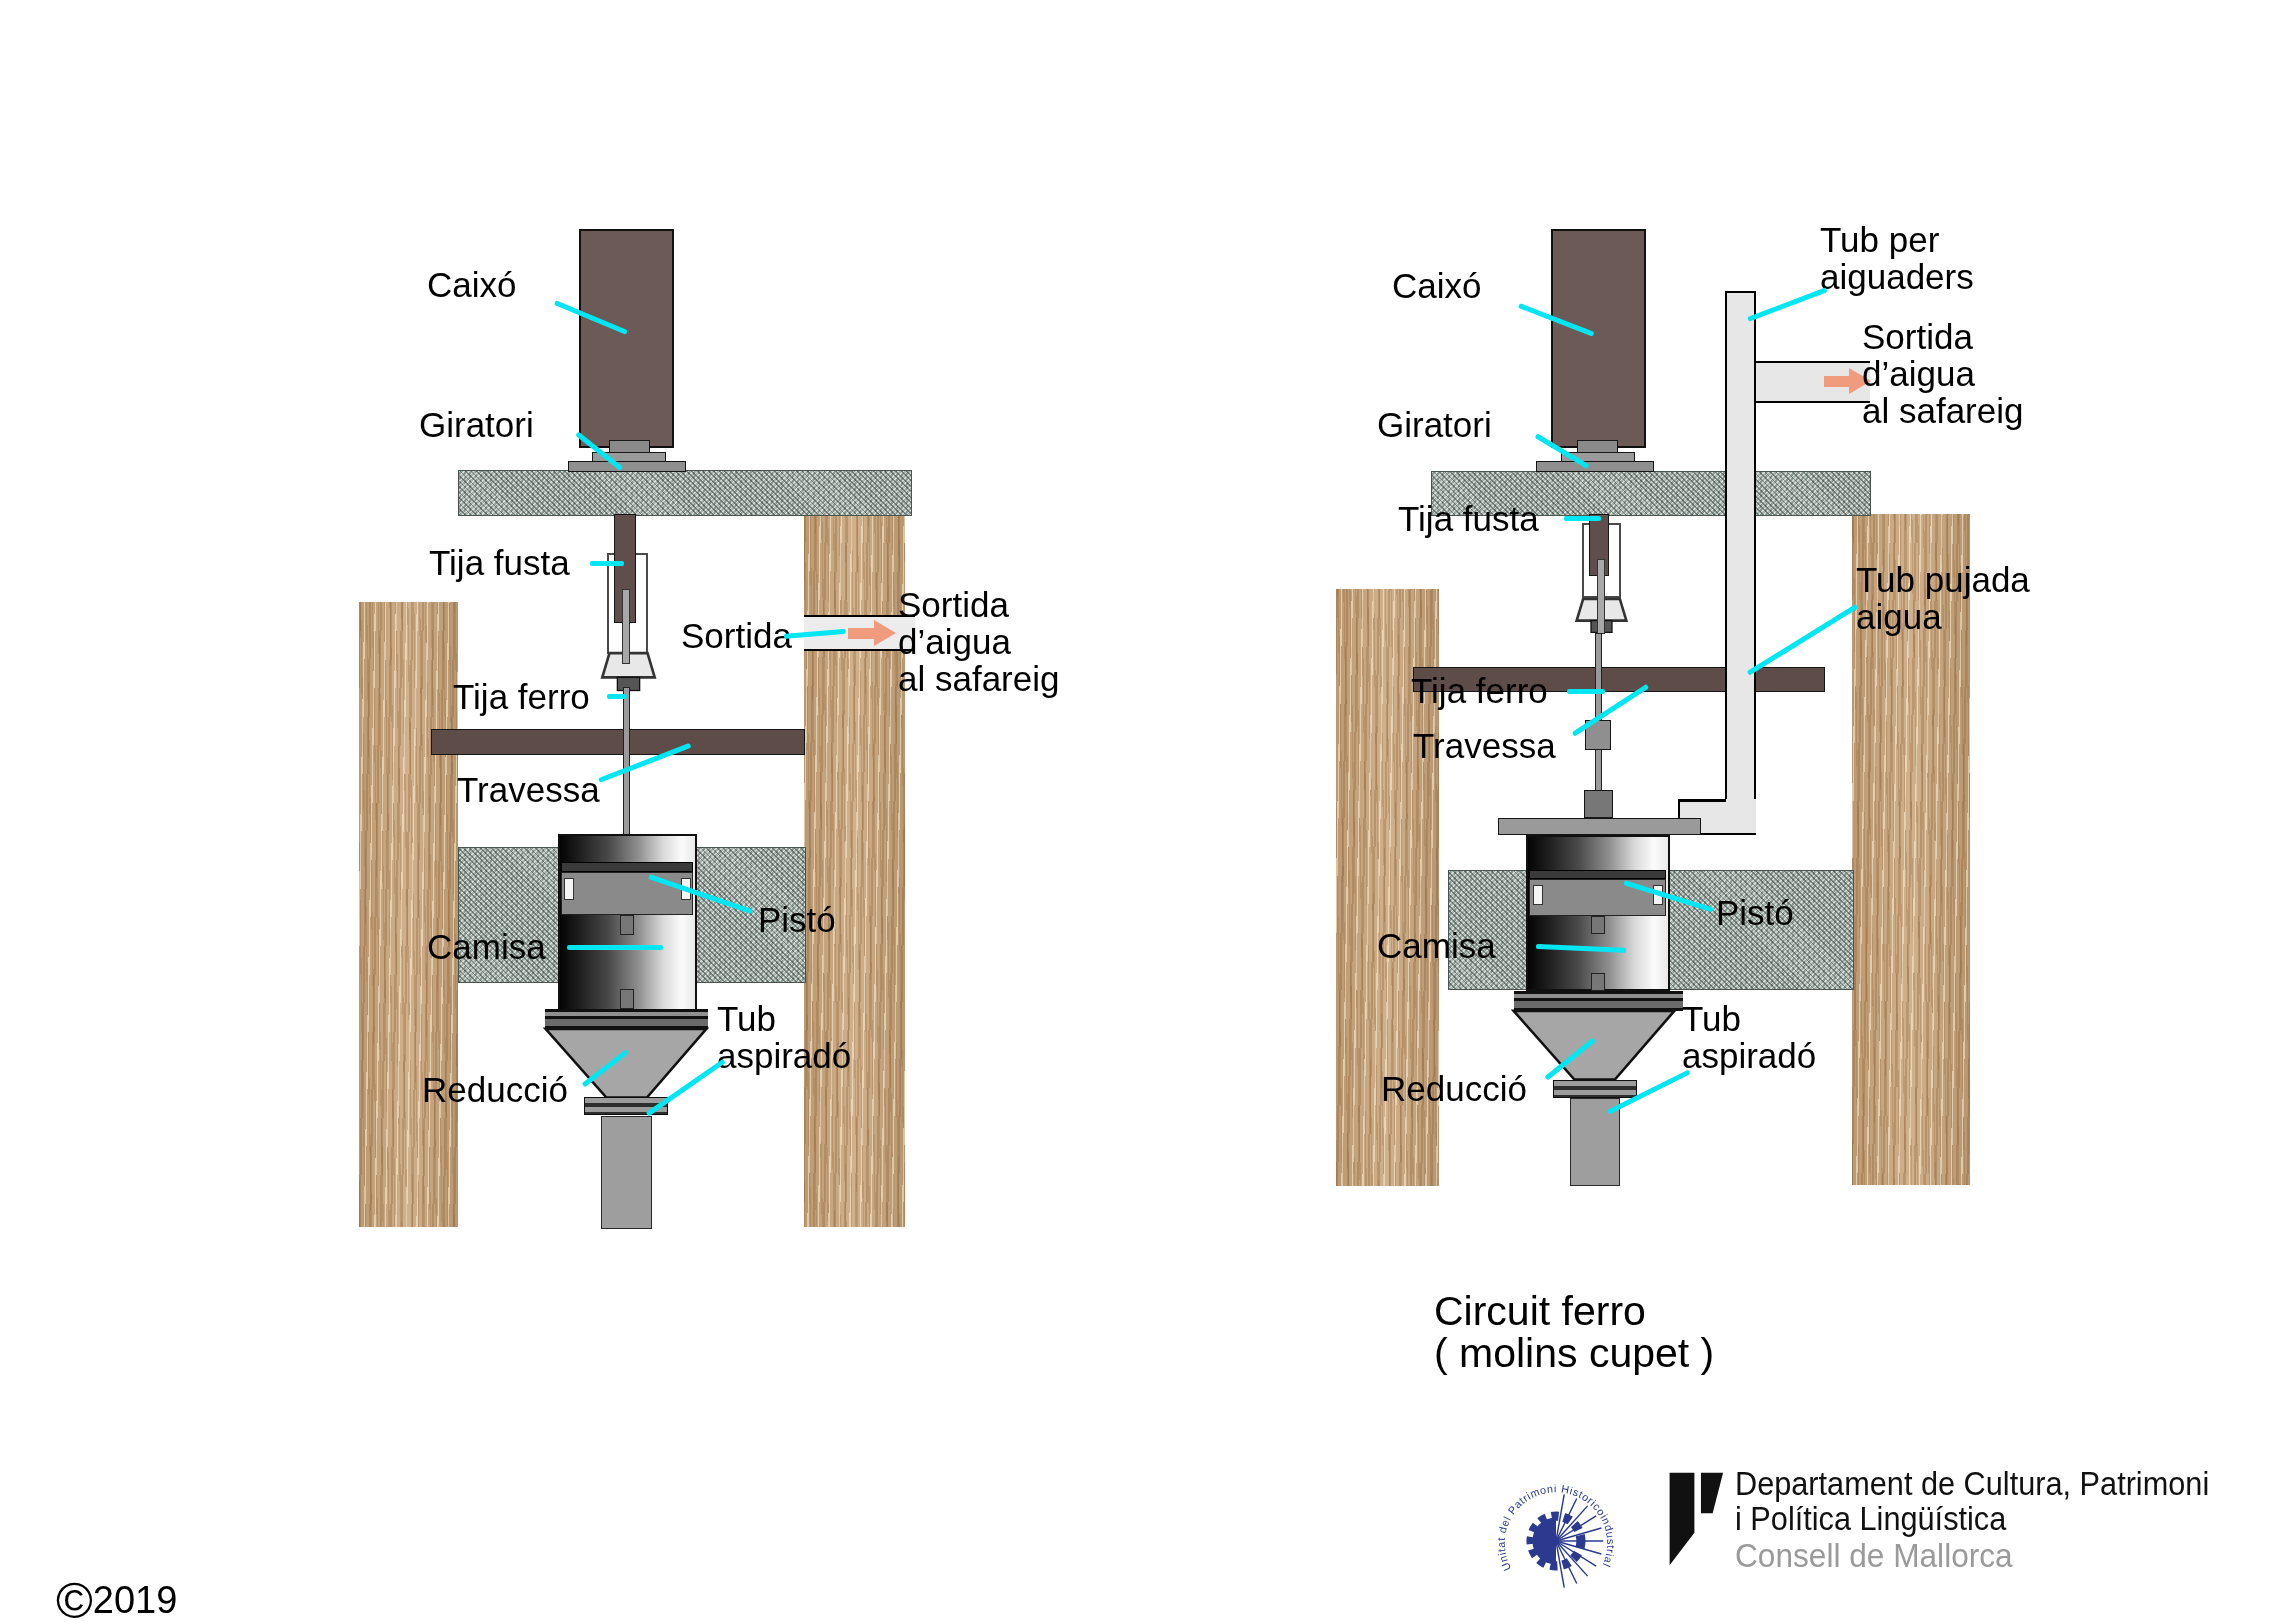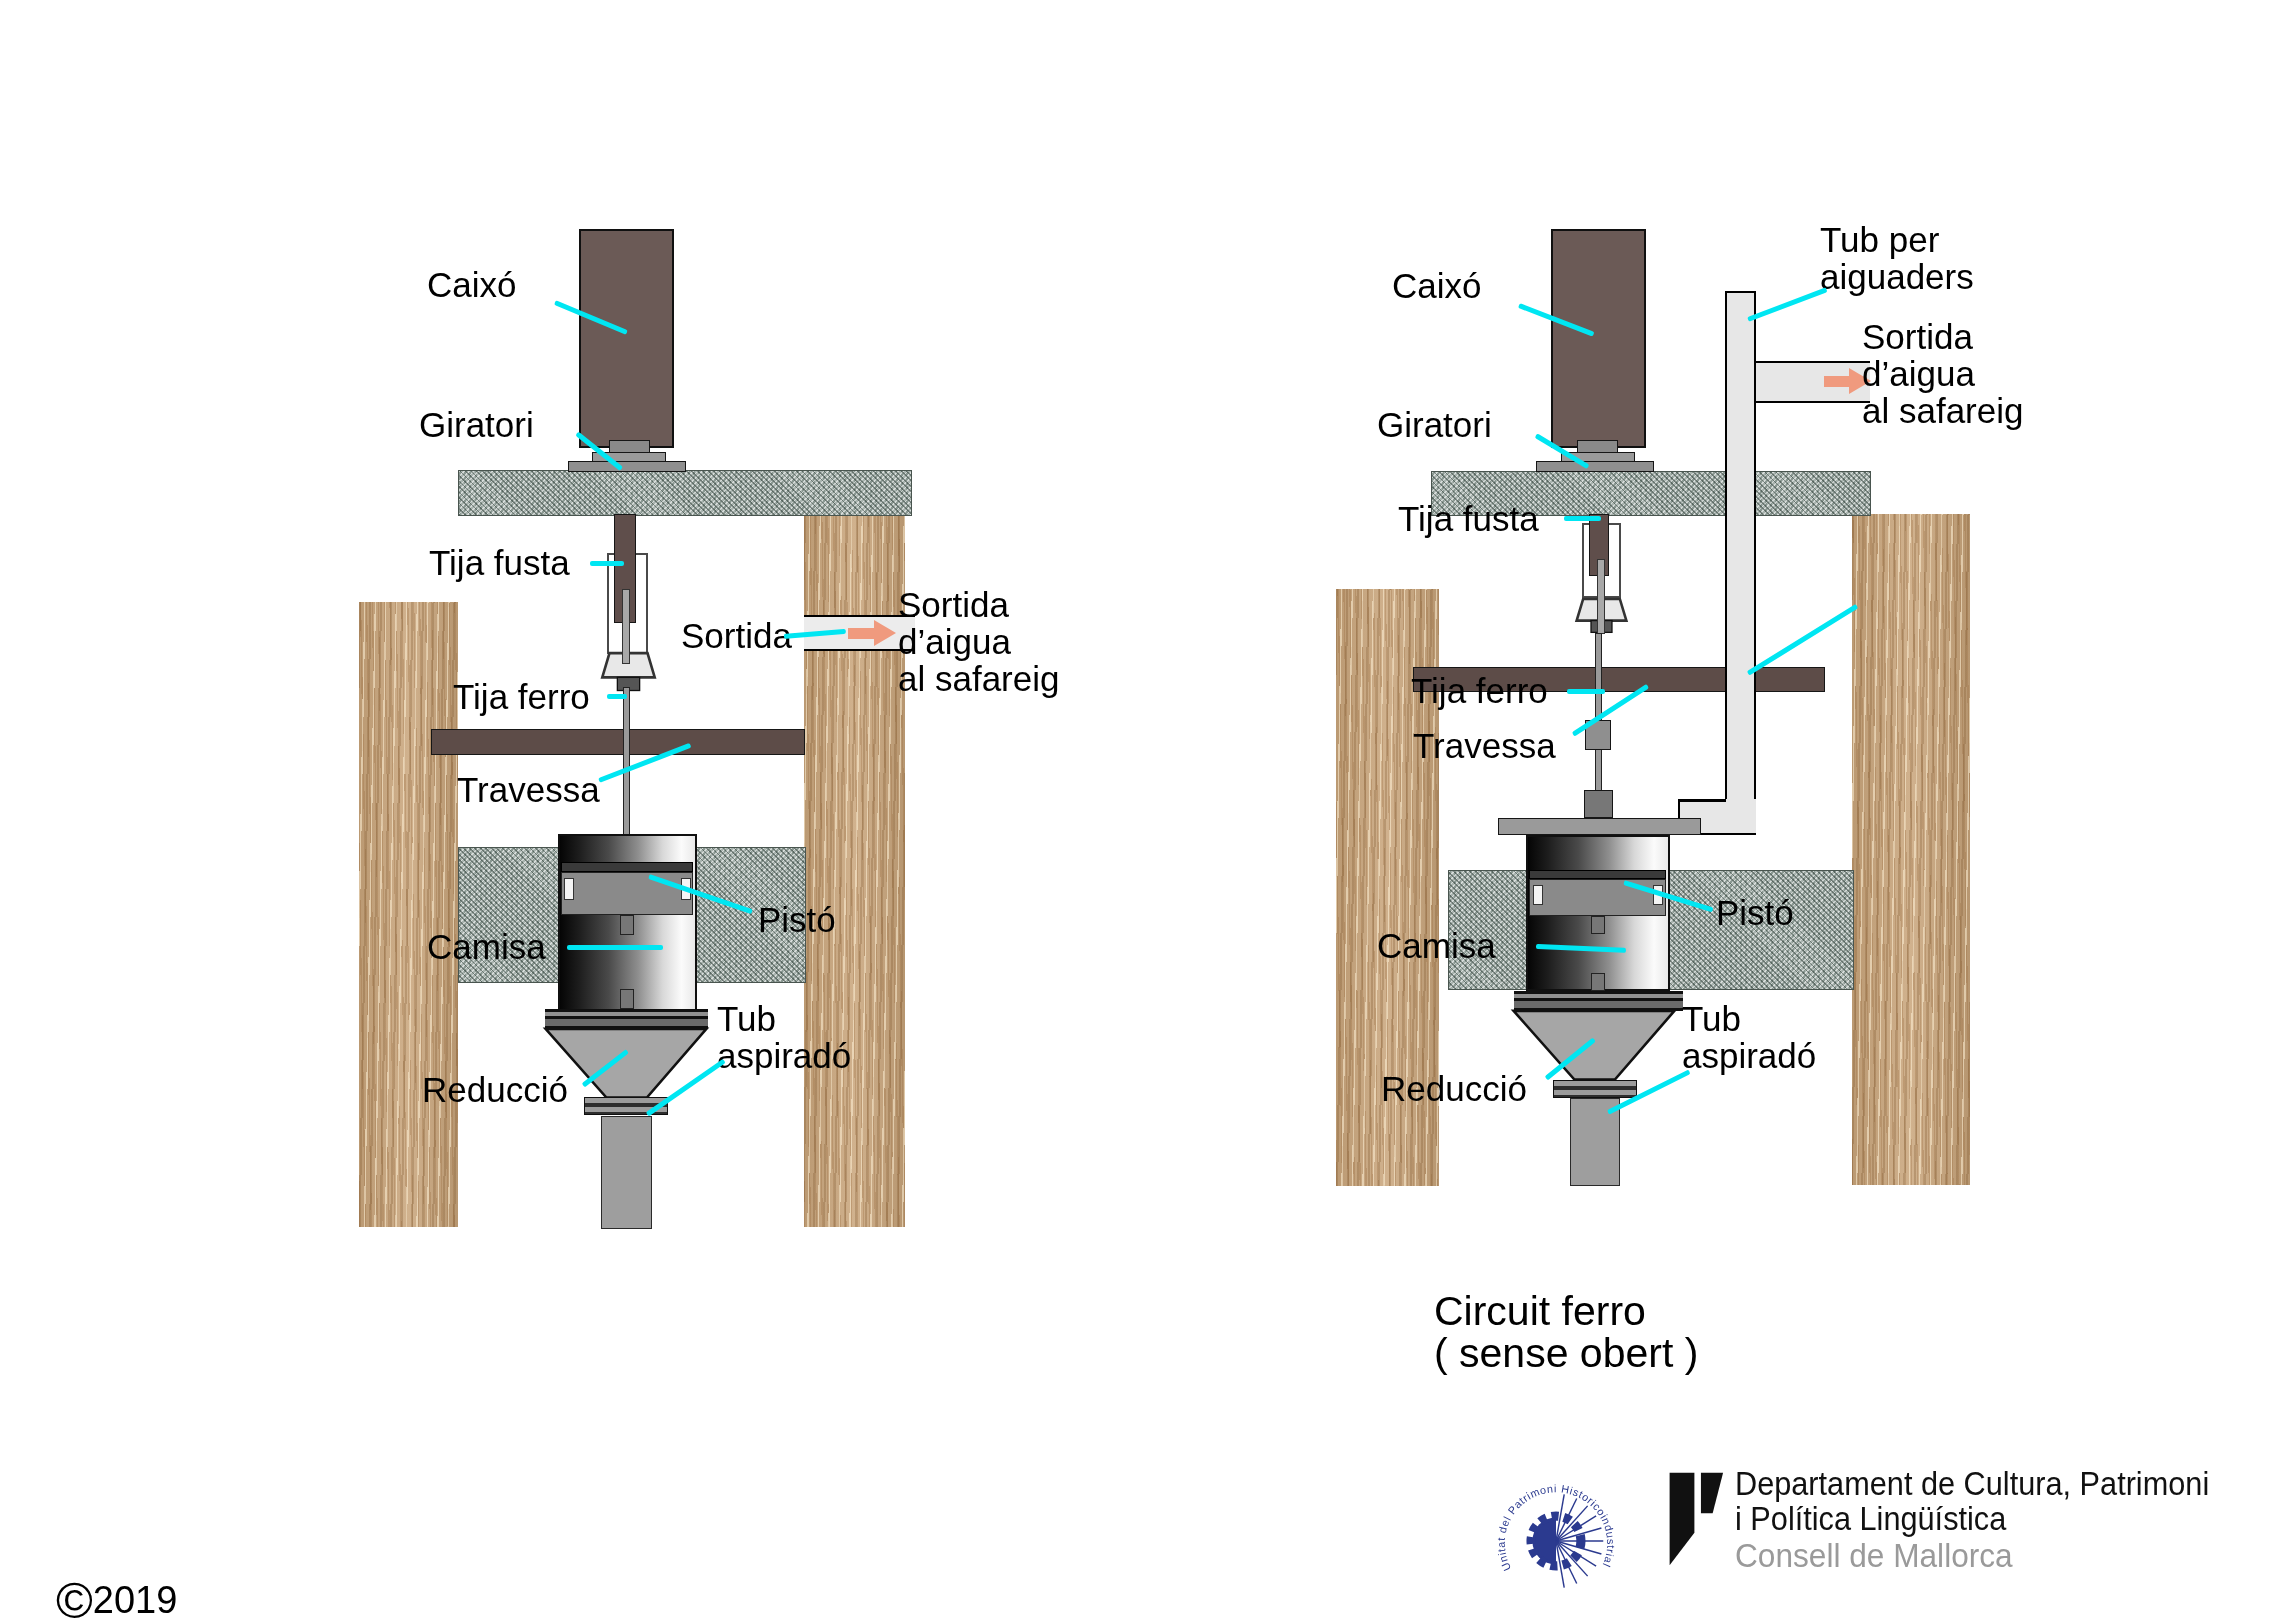--- a/index.html
+++ b/index.html
@@ -170,39 +170,43 @@
     <div>aiguaders</div>
   </div>
   <div class="leader" style="left:1748px;top:317px;width:84px;transform:rotate(-20.8deg);"></div>
   <div class="blk" style="left:1862px;top:318px;width:187px;">
     <div>Sortida</div>
     <div>d’aigua</div>
     <div>al safareig</div>
   </div>
   <div class="lbl" style="left:1398px;top:501px;">Tija fusta</div>
   <div class="leader" style="left:1564px;top:516px;width:37px;"></div>
+  <div class="blk" style="left:1856px;top:561px;width:225px;">
+    <div>Tub pujada</div>
+    <div>aigua</div>
+  </div>
   <div class="leader" style="left:1748px;top:671px;width:128px;transform:rotate(-31.8deg);"></div>
   <div class="lbl" style="left:1411px;top:673px;">Tija ferro</div>
   <div class="leader" style="left:1567px;top:689px;width:38px;"></div>
   <div class="lbl" style="left:1413px;top:728px;">Travessa</div>
   <div class="leader" style="left:1573px;top:732px;width:89px;transform:rotate(-33deg);"></div>
   <div class="lbl" style="left:1716px;top:895px;">Pistó</div>
   <div class="leader" style="left:1624px;top:880px;width:93px;transform:rotate(17.2deg);"></div>
   <div class="lbl" style="left:1377px;top:928px;">Camisa</div>
   <div class="leader" style="left:1536px;top:944px;width:90px;transform:rotate(2.5deg);"></div>
   <div class="lbl" style="left:1381px;top:1071px;">Reducció</div>
   <div class="leader" style="left:1546px;top:1076px;width:62px;transform:rotate(-39deg);"></div>
   <div class="blk" style="left:1682px;top:1000px;width:157px;">
     <div>Tub</div>
     <div>aspiradó</div>
   </div>
   <div class="leader" style="left:1608px;top:1110px;width:91px;transform:rotate(-26.6deg);"></div>
   <div class="blk cap" style="left:1434px;top:1290px;width:327px;">
     <div>Circuit ferro</div>
-    <div>( sense obert )</div>
+    <div>( molins cupet )</div>
   </div>
 
   <div class="abs" style="left:56px;top:1572px;color:#000;">
     <span style="font-size:50px;vertical-align:-5.2px;">©</span><span style="font-size:38px;">2019</span>
   </div>
 
   <svg class="abs" style="left:1493px;top:1478px;" width="126" height="126" viewBox="0 0 192 192">
     <defs>
         <path id="ringPath" d="M 28,138 A 78,78 0 1 1 164,138"></path>
       </defs>

